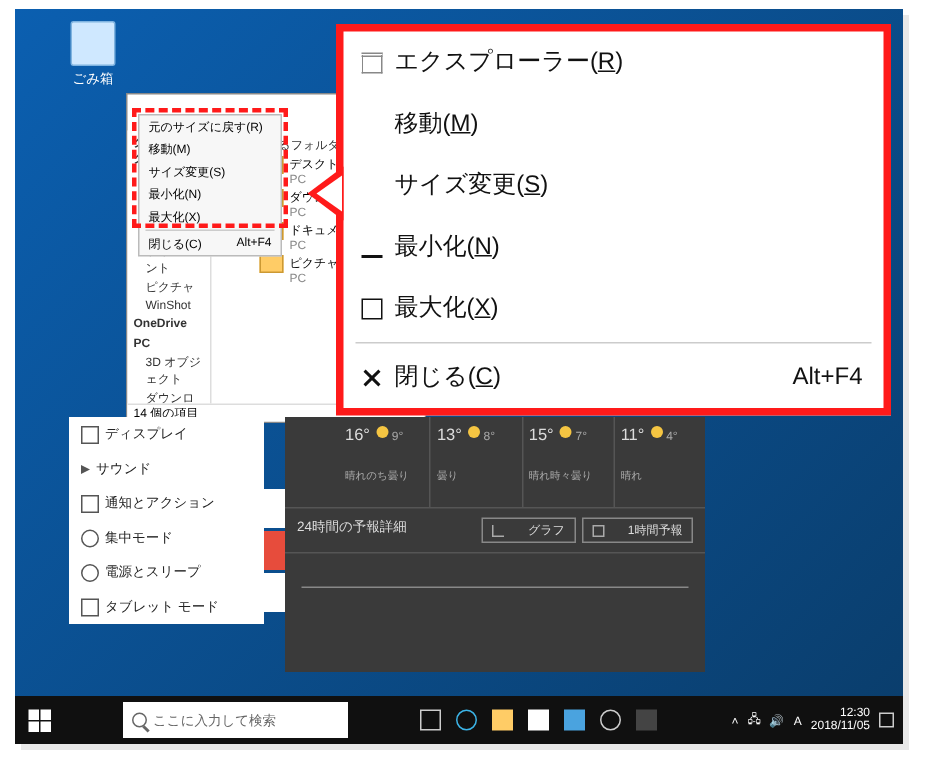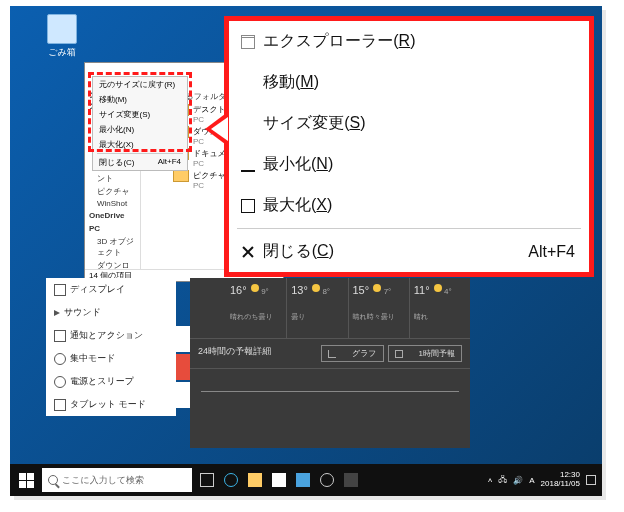--- a/index.html
+++ b/index.html
@@ -44,21 +44,21 @@
 .wcell:last-child { border-right: none; }
 .temp { font-size: 11px; }
 .sun { display: inline-block; width: 8px; height: 8px; border-radius: 50%; background: #f5c542; margin-left: 4px; vertical-align: top; }
 .cond { font-size: 7px; color: #aaa; margin-top: 16px; }
 .wmid { display: flex; align-items: flex-start; justify-content: space-between; padding: 6px 8px; border-top: 1px solid #555; border-bottom: 1px solid #555; }
 .wbtn { border: 1px solid #888; padding: 2px 6px; font-size: 8px; display: flex; align-items: center; gap: 16px; }
 .chart { height: 54px; position: relative; }
 .line { position: absolute; left: 4%; right: 4%; top: 40%; height: 1px; background: #888; }
 
 
-.taskbar { position: absolute; left: 0; right: 0; bottom: 0; height: 32px; background: #101010; display: flex; align-items: center; color: #fff; font-size: 9px; }
+.taskbar { position: absolute; left: 0; right: 0; bottom: 0; height: 32px; background: #101010; display: flex; align-items: center; color: #fff; font-size: 9px; gap: 40px; }
 .start { width: 32px; height: 32px; display: flex; align-items: center; justify-content: center; }
 .winlogo { display: grid; grid-template-columns: 7px 7px; grid-template-rows: 7px 7px; gap: 1px; }
 .winlogo span { background: #fff; }
 .search { background: #fff; color: #666; height: 24px; width: 150px; display: flex; align-items: center; padding: 0 6px; gap: 4px; }
 .search .mg { width: 10px; height: 10px; border: 1.5px solid #666; border-radius: 50%; position: relative; }
 .search .mg::after { content: ""; position: absolute; width: 5px; height: 1.5px; background: #666; bottom: -2px; right: -3px; transform: rotate(45deg); }
 .tb-icons { display: flex; gap: 10px; padding: 0 8px; align-items: center; }
 .tb-icons span { width: 14px; height: 14px; display: inline-block; }
 .tray { margin-left: auto; display: flex; align-items: center; gap: 6px; padding-right: 6px; font-size: 8px; }
 .clock { text-align: right; line-height: 1.1; }

